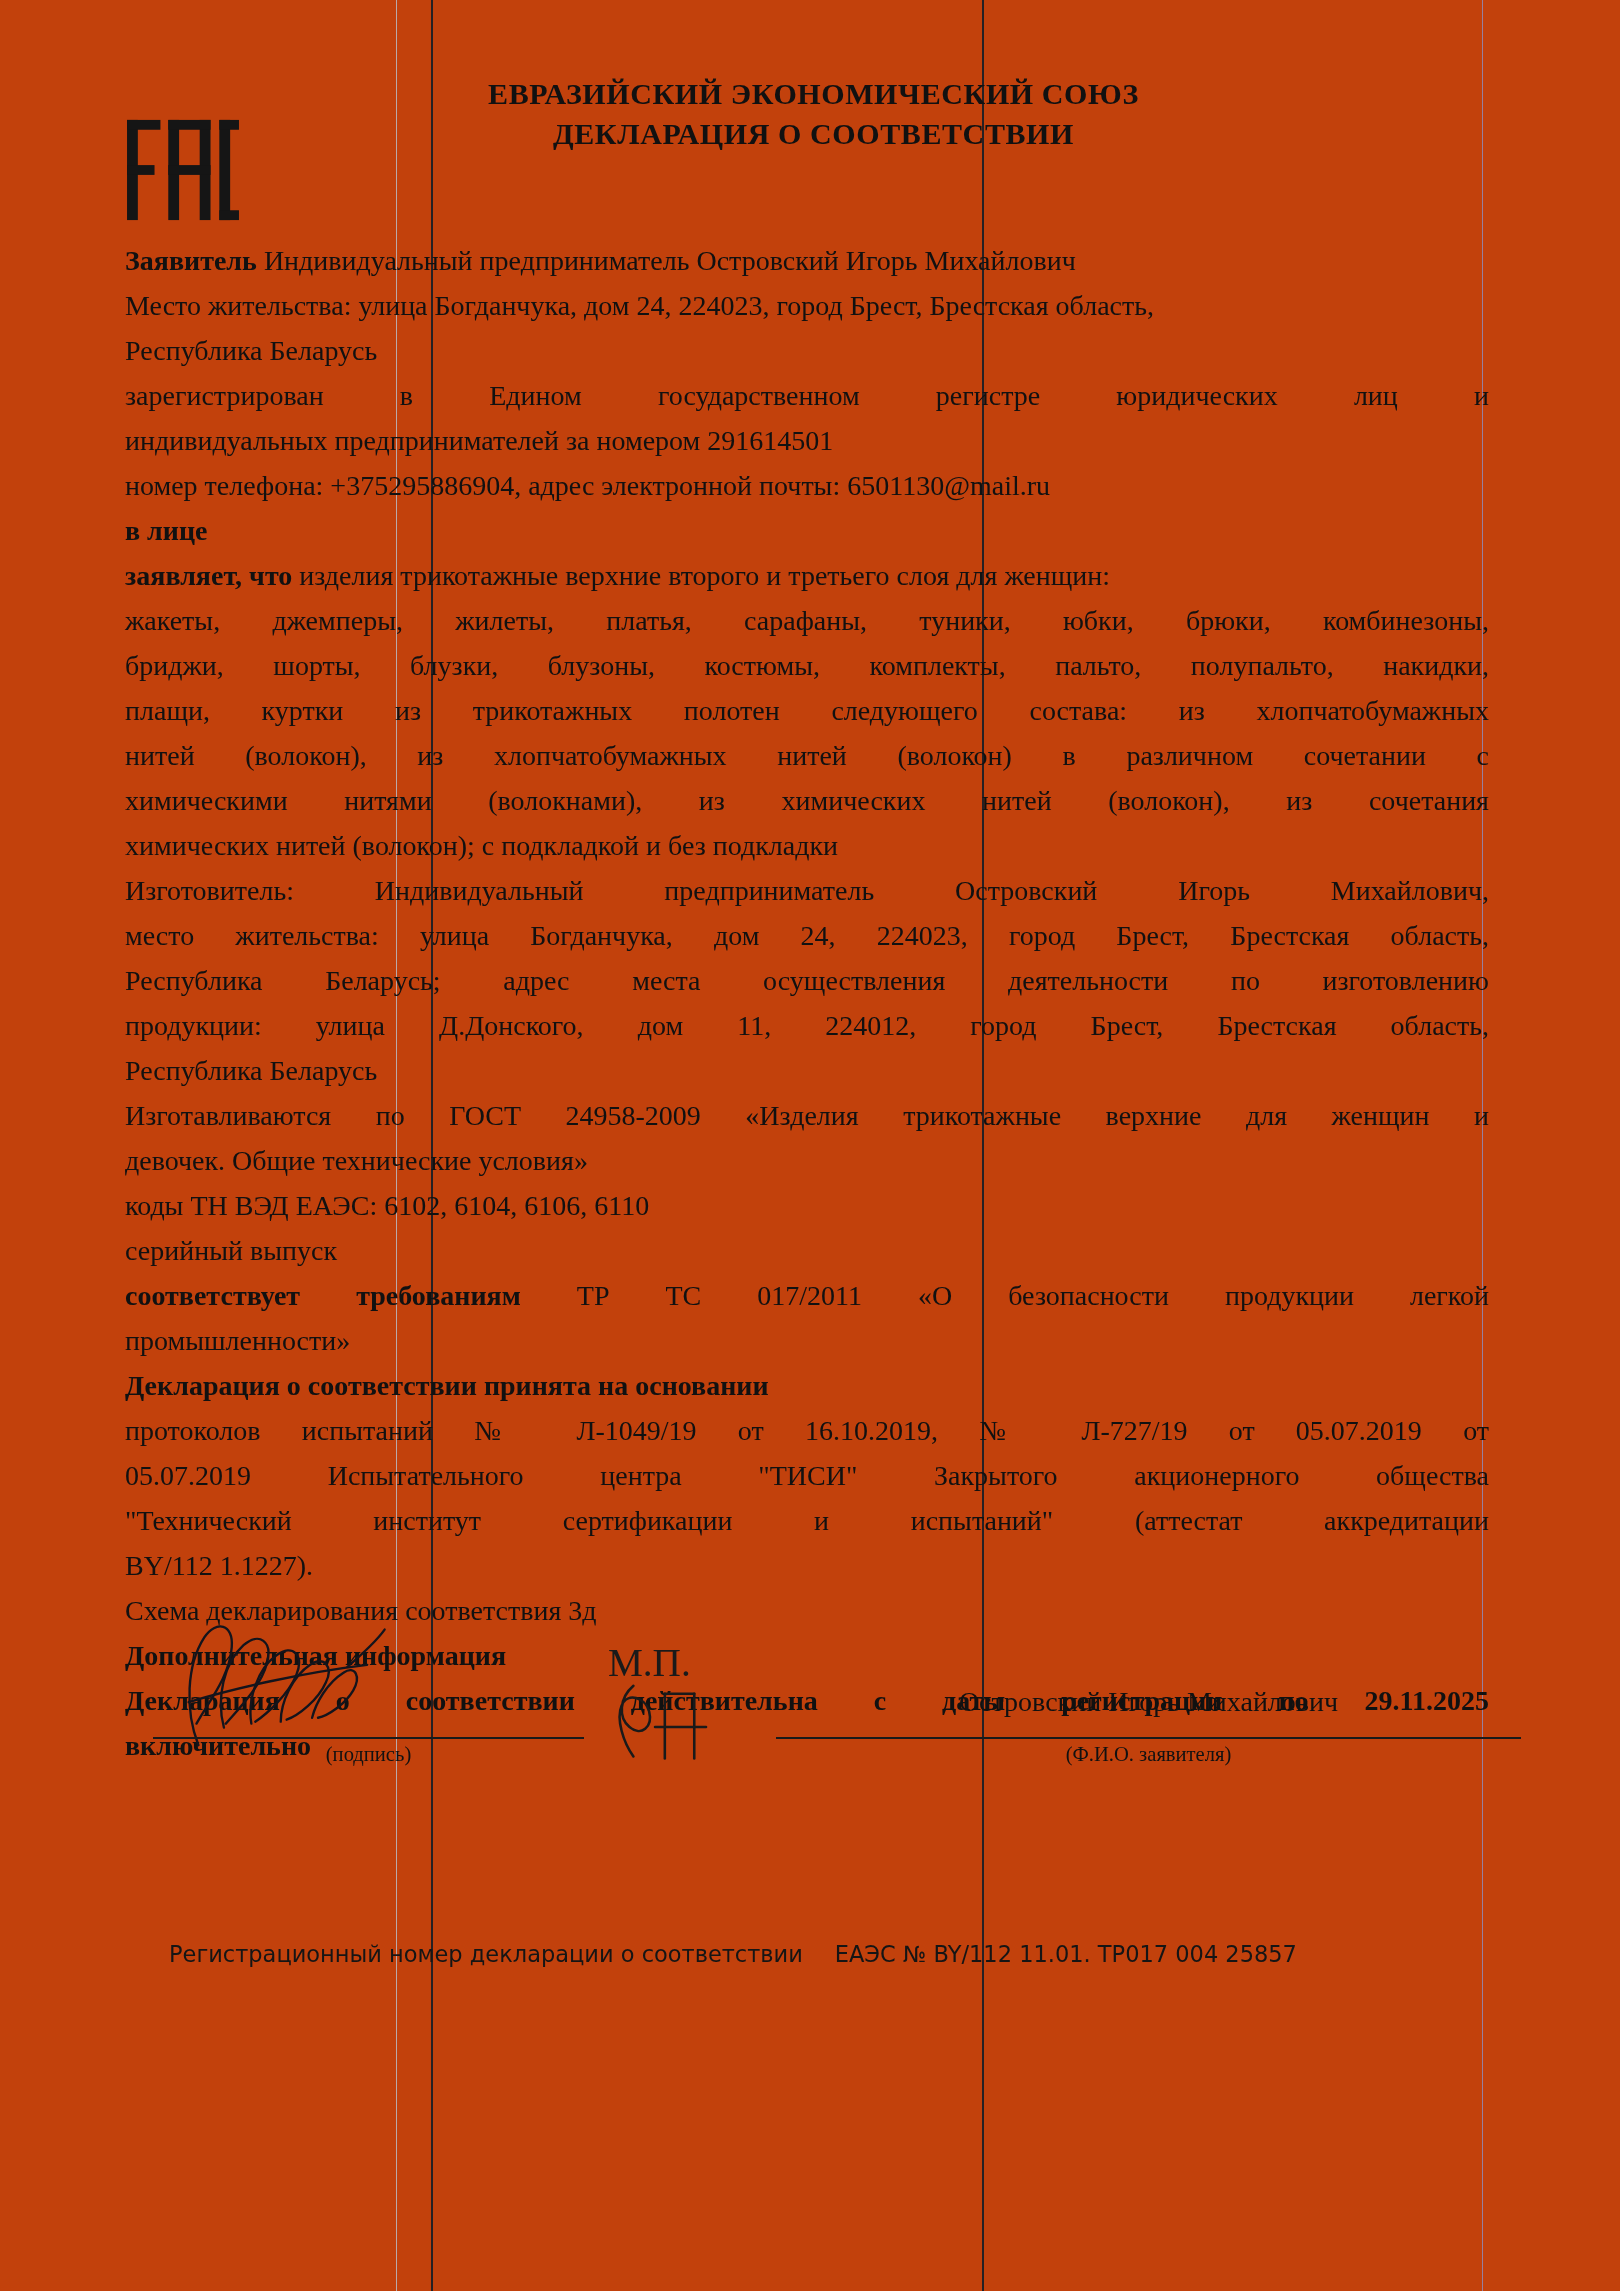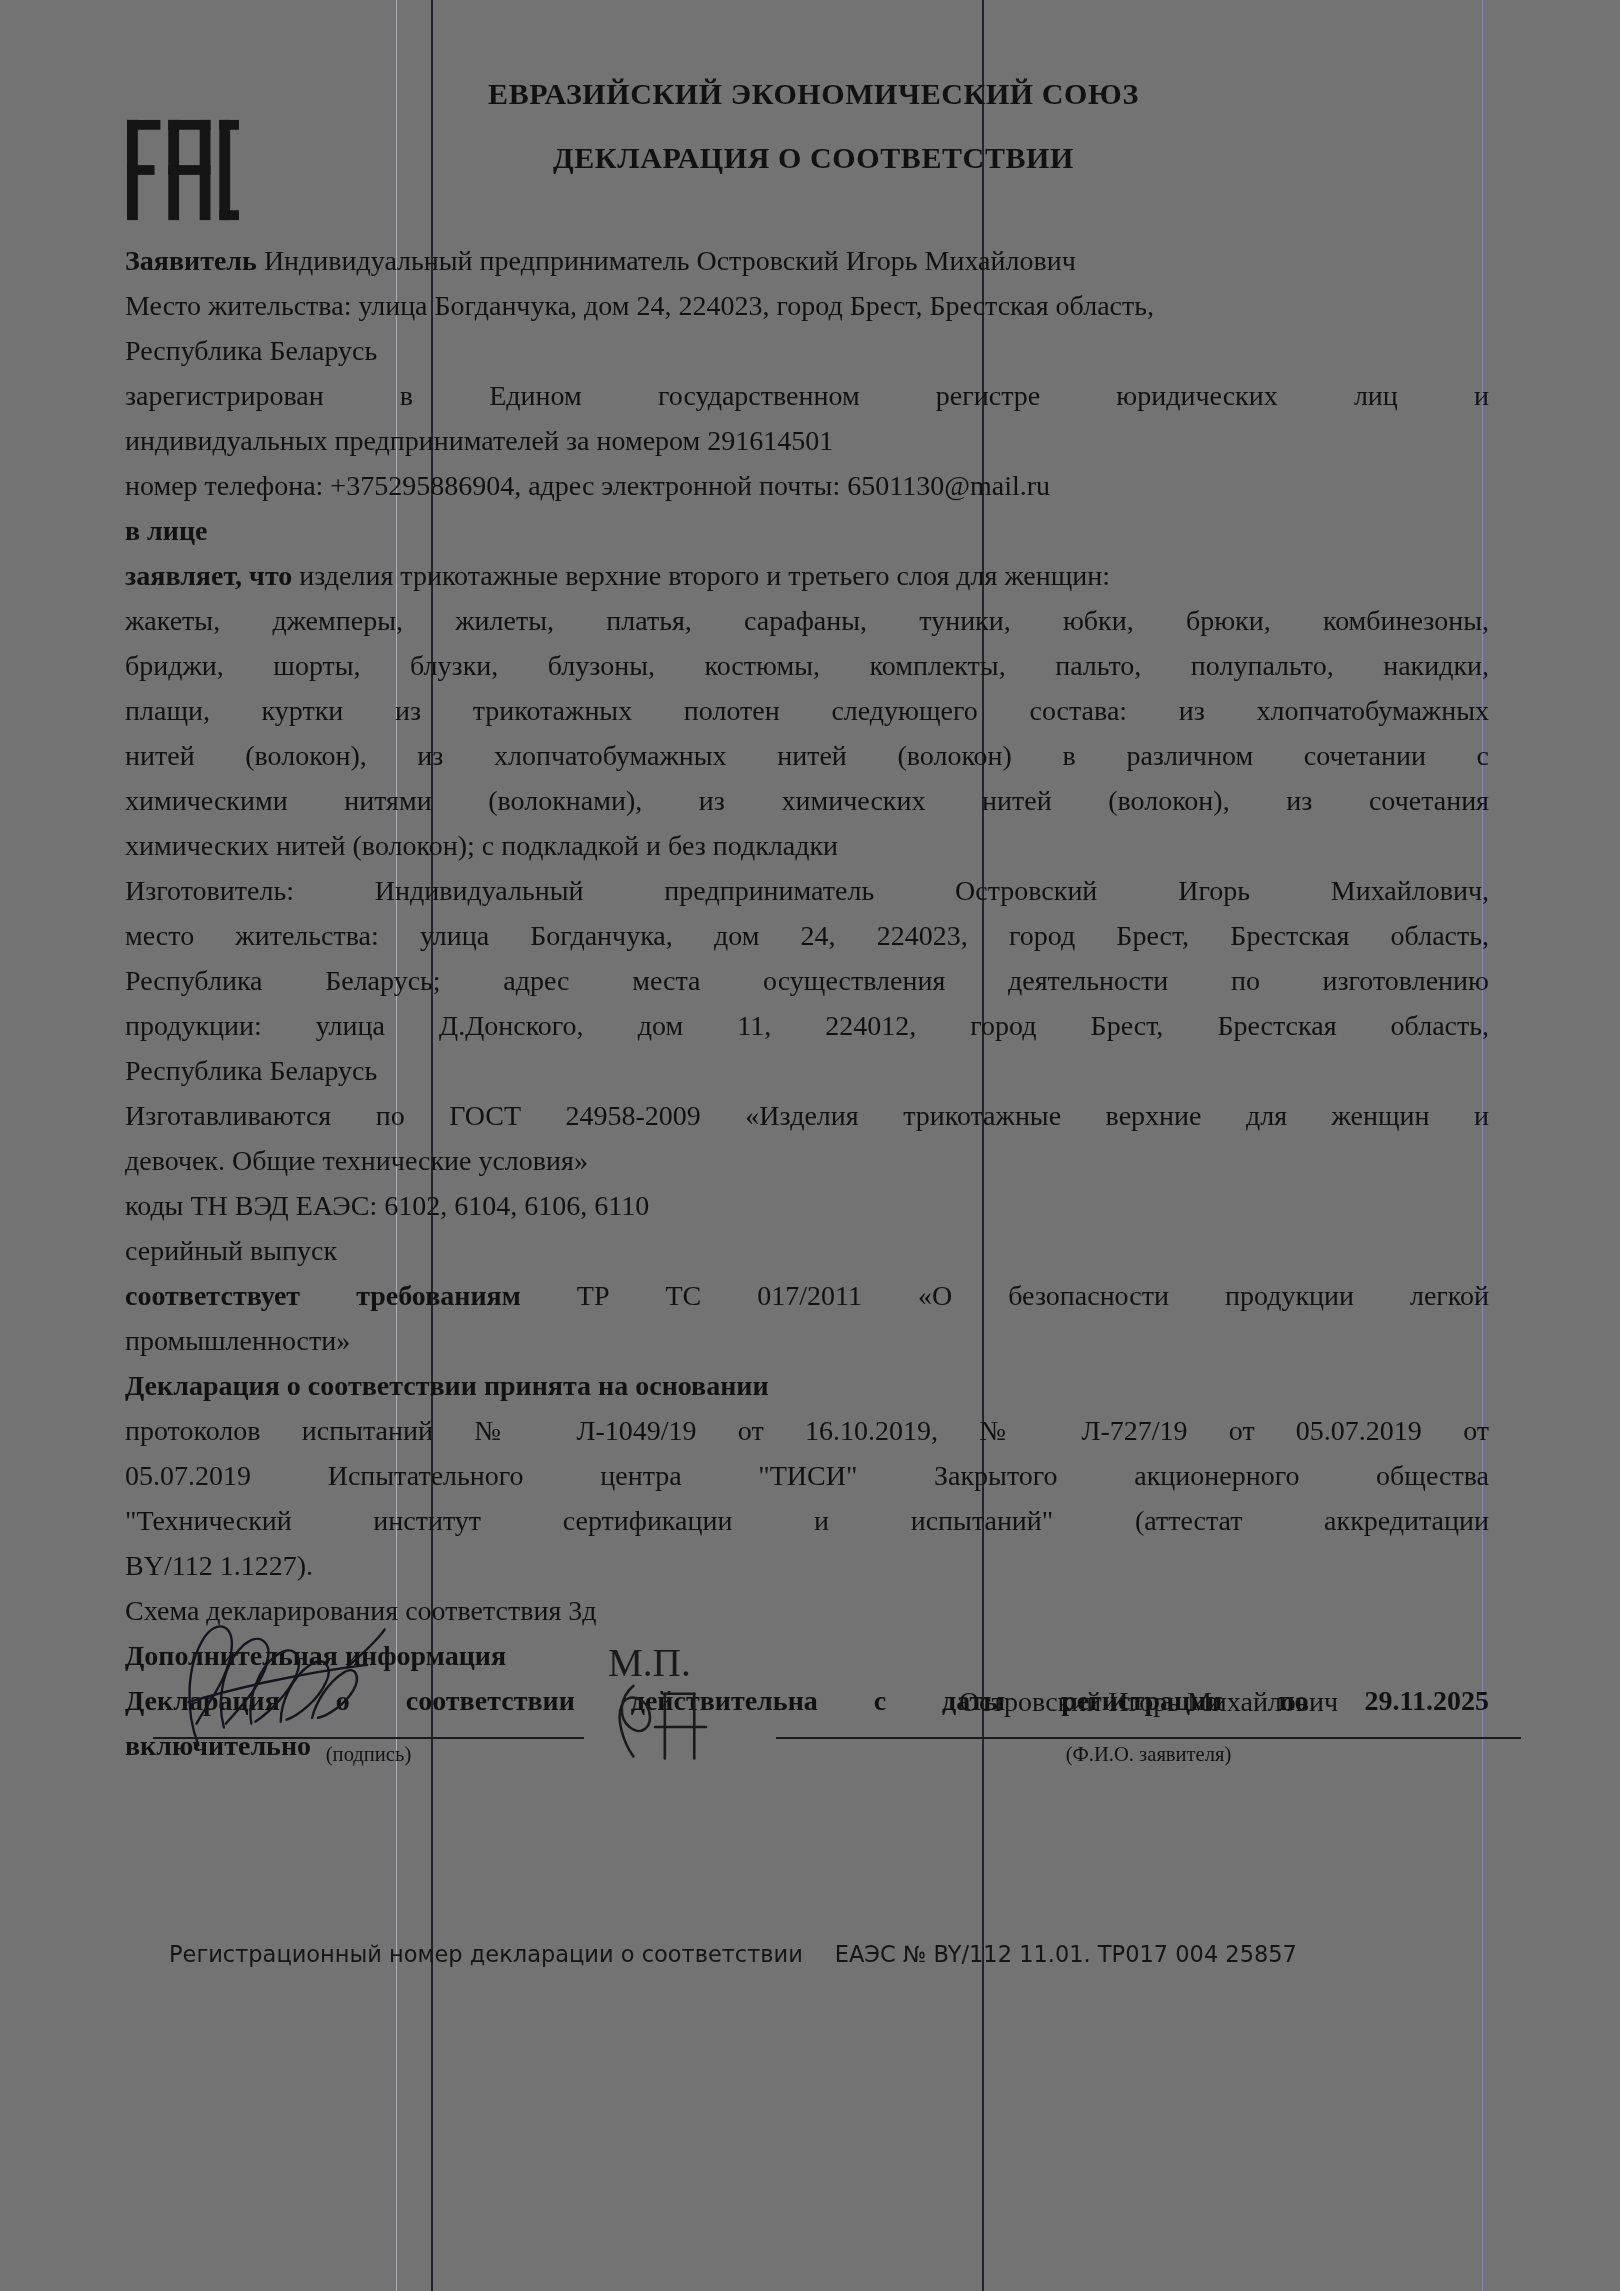--- a/index.html
+++ b/index.html
@@ -4,21 +4,21 @@
 <style>
   html, body {
     margin: 0;
     padding: 0;
     background: #ffffff;
   }
   .page {
     position: relative;
     width: 1620px;
     height: 2292px;
-    background: #737373;
+    background: #c2410c;
     overflow: hidden;
     font-family: "Liberation Serif", "DejaVu Serif", serif;
     color: #111111;
   }
 
   
   .scanline {
     position: absolute;
     top: 0;
     bottom: 0;
@@ -44,21 +44,21 @@
     position: absolute;
     left: 294px;
     top: 74px;
     width: 1039px;
     text-align: center;
     font-weight: bold;
     font-size: 30px;
     letter-spacing: 0.6px;
     line-height: 1.33;
   }
-  .doc-title .l2 { display:block;margin-top:24px; }
+  .doc-title .l2 { display:block; }
 
   
   .body-block {
     position: absolute;
     left: 125px;
     top: 238px;
     width: 1364px;
     font-size: 28px;
     line-height: 45px;
   }

